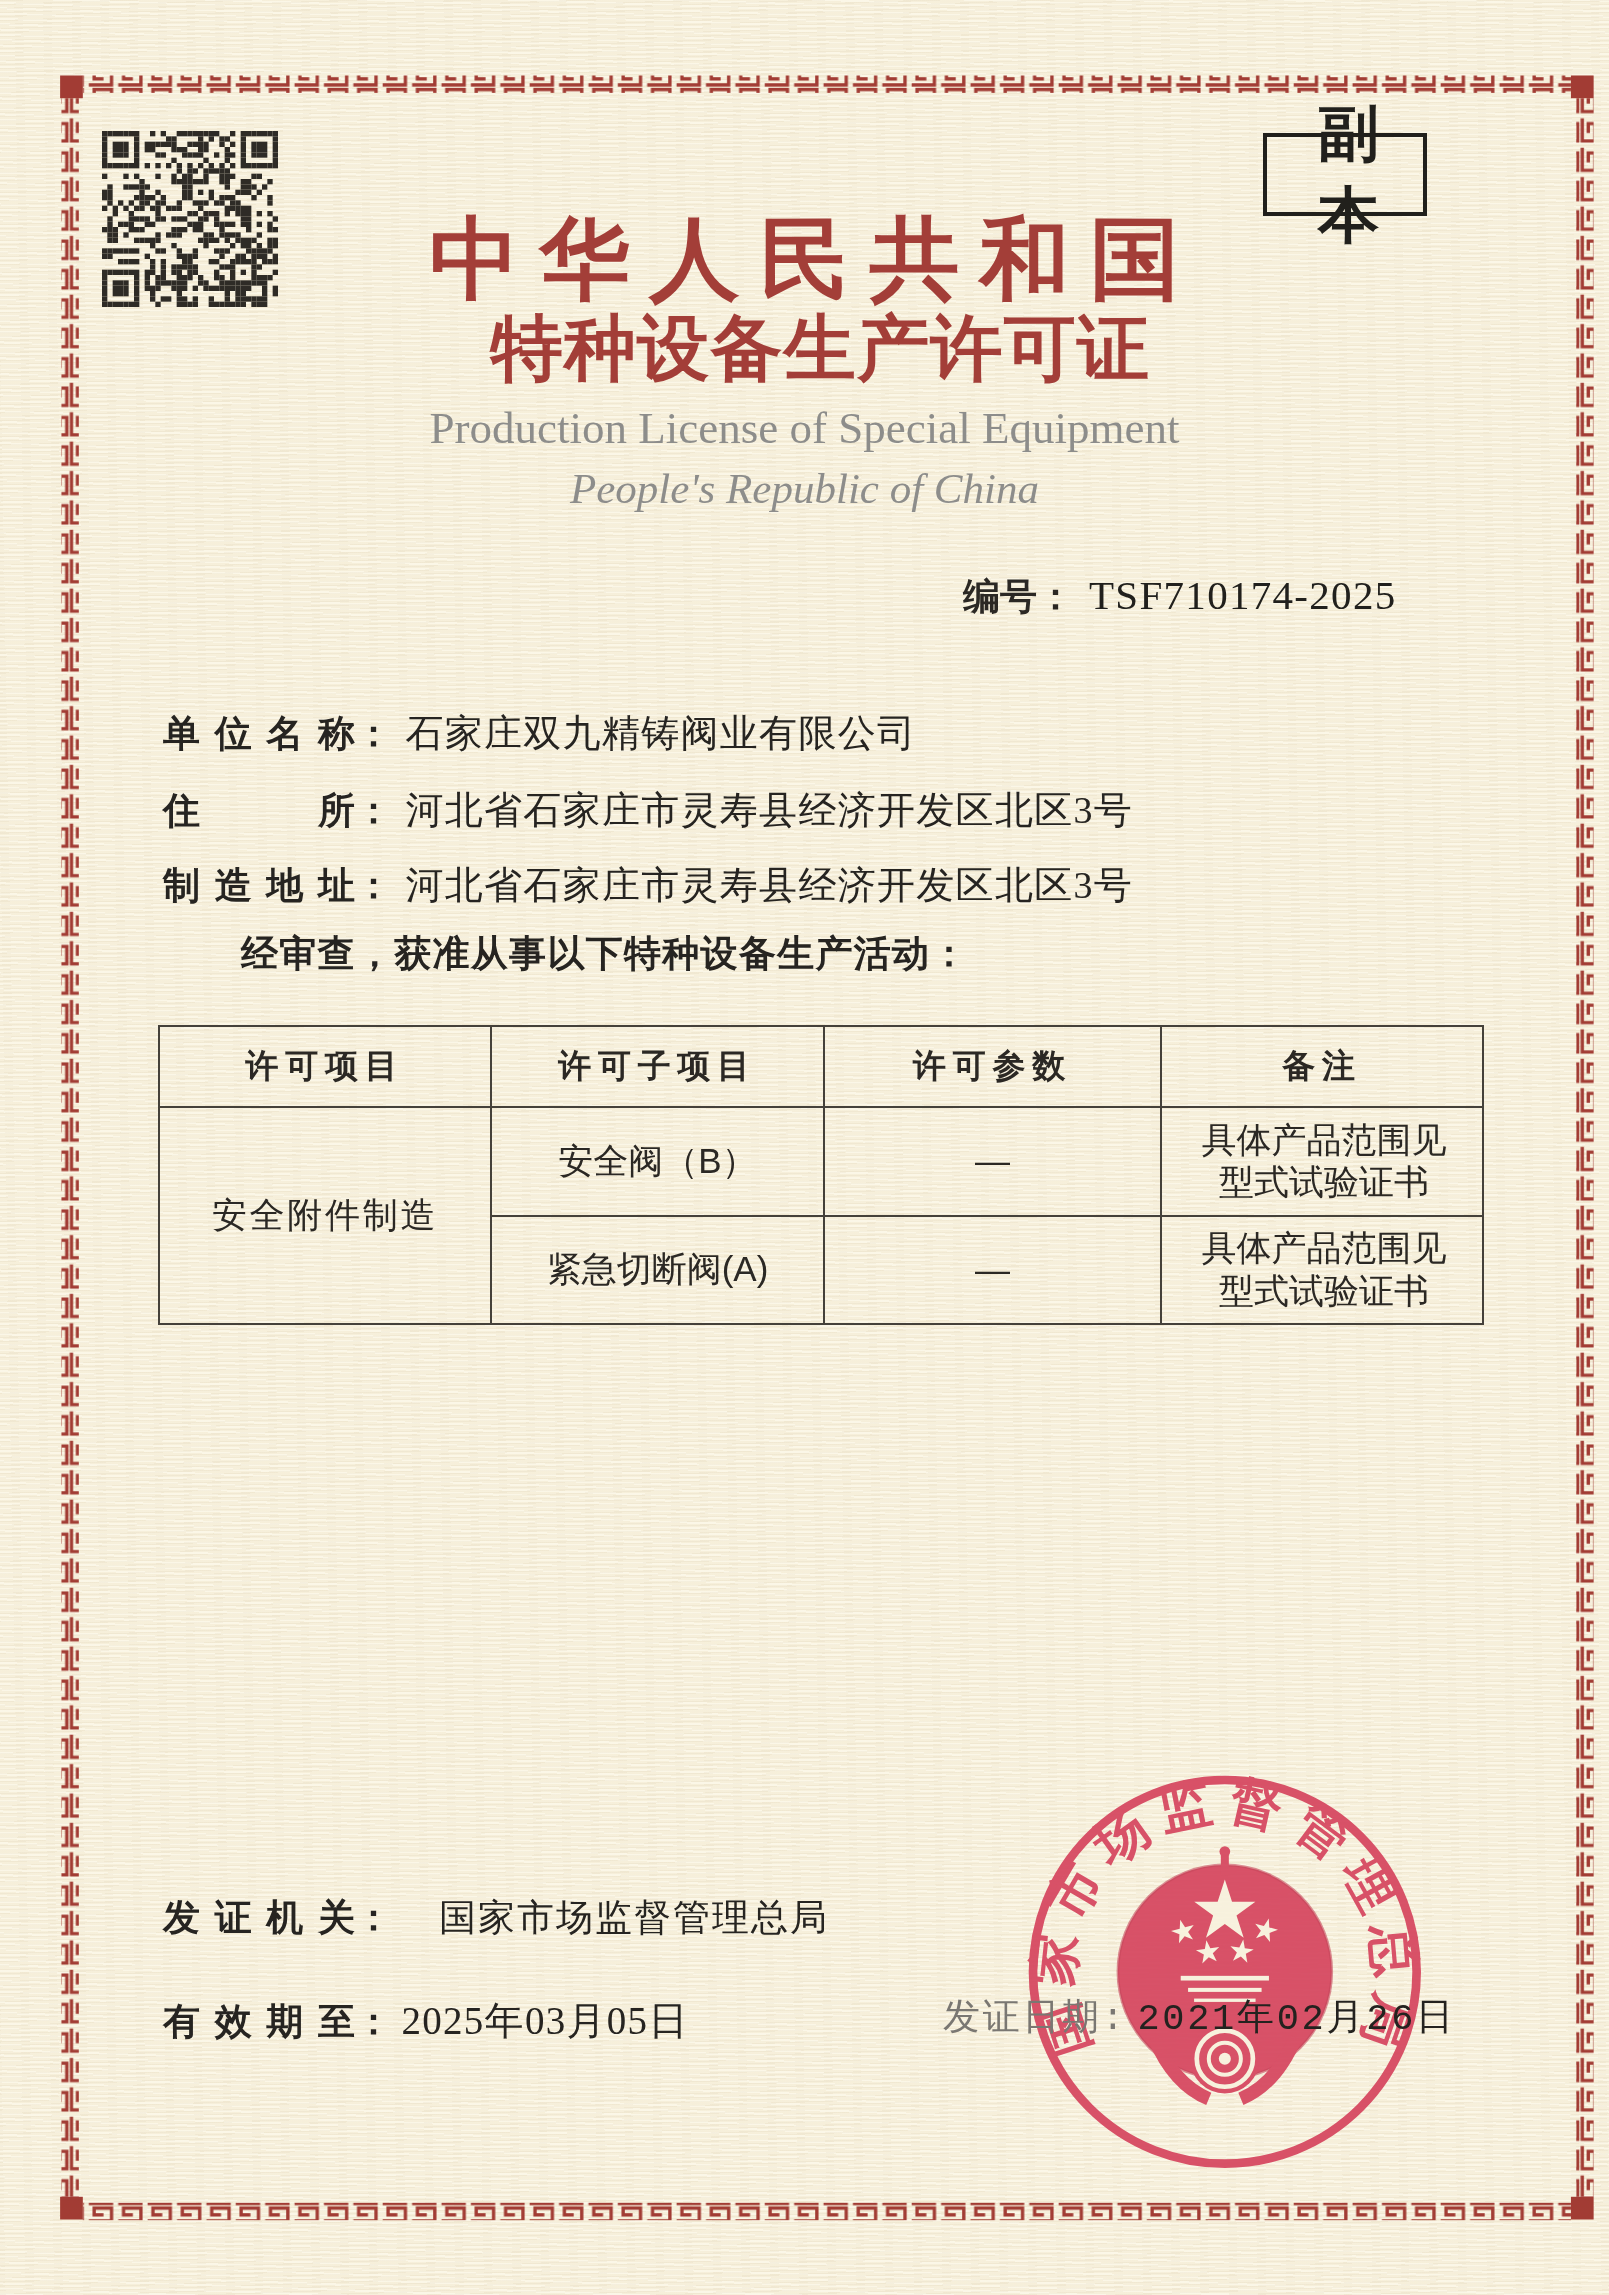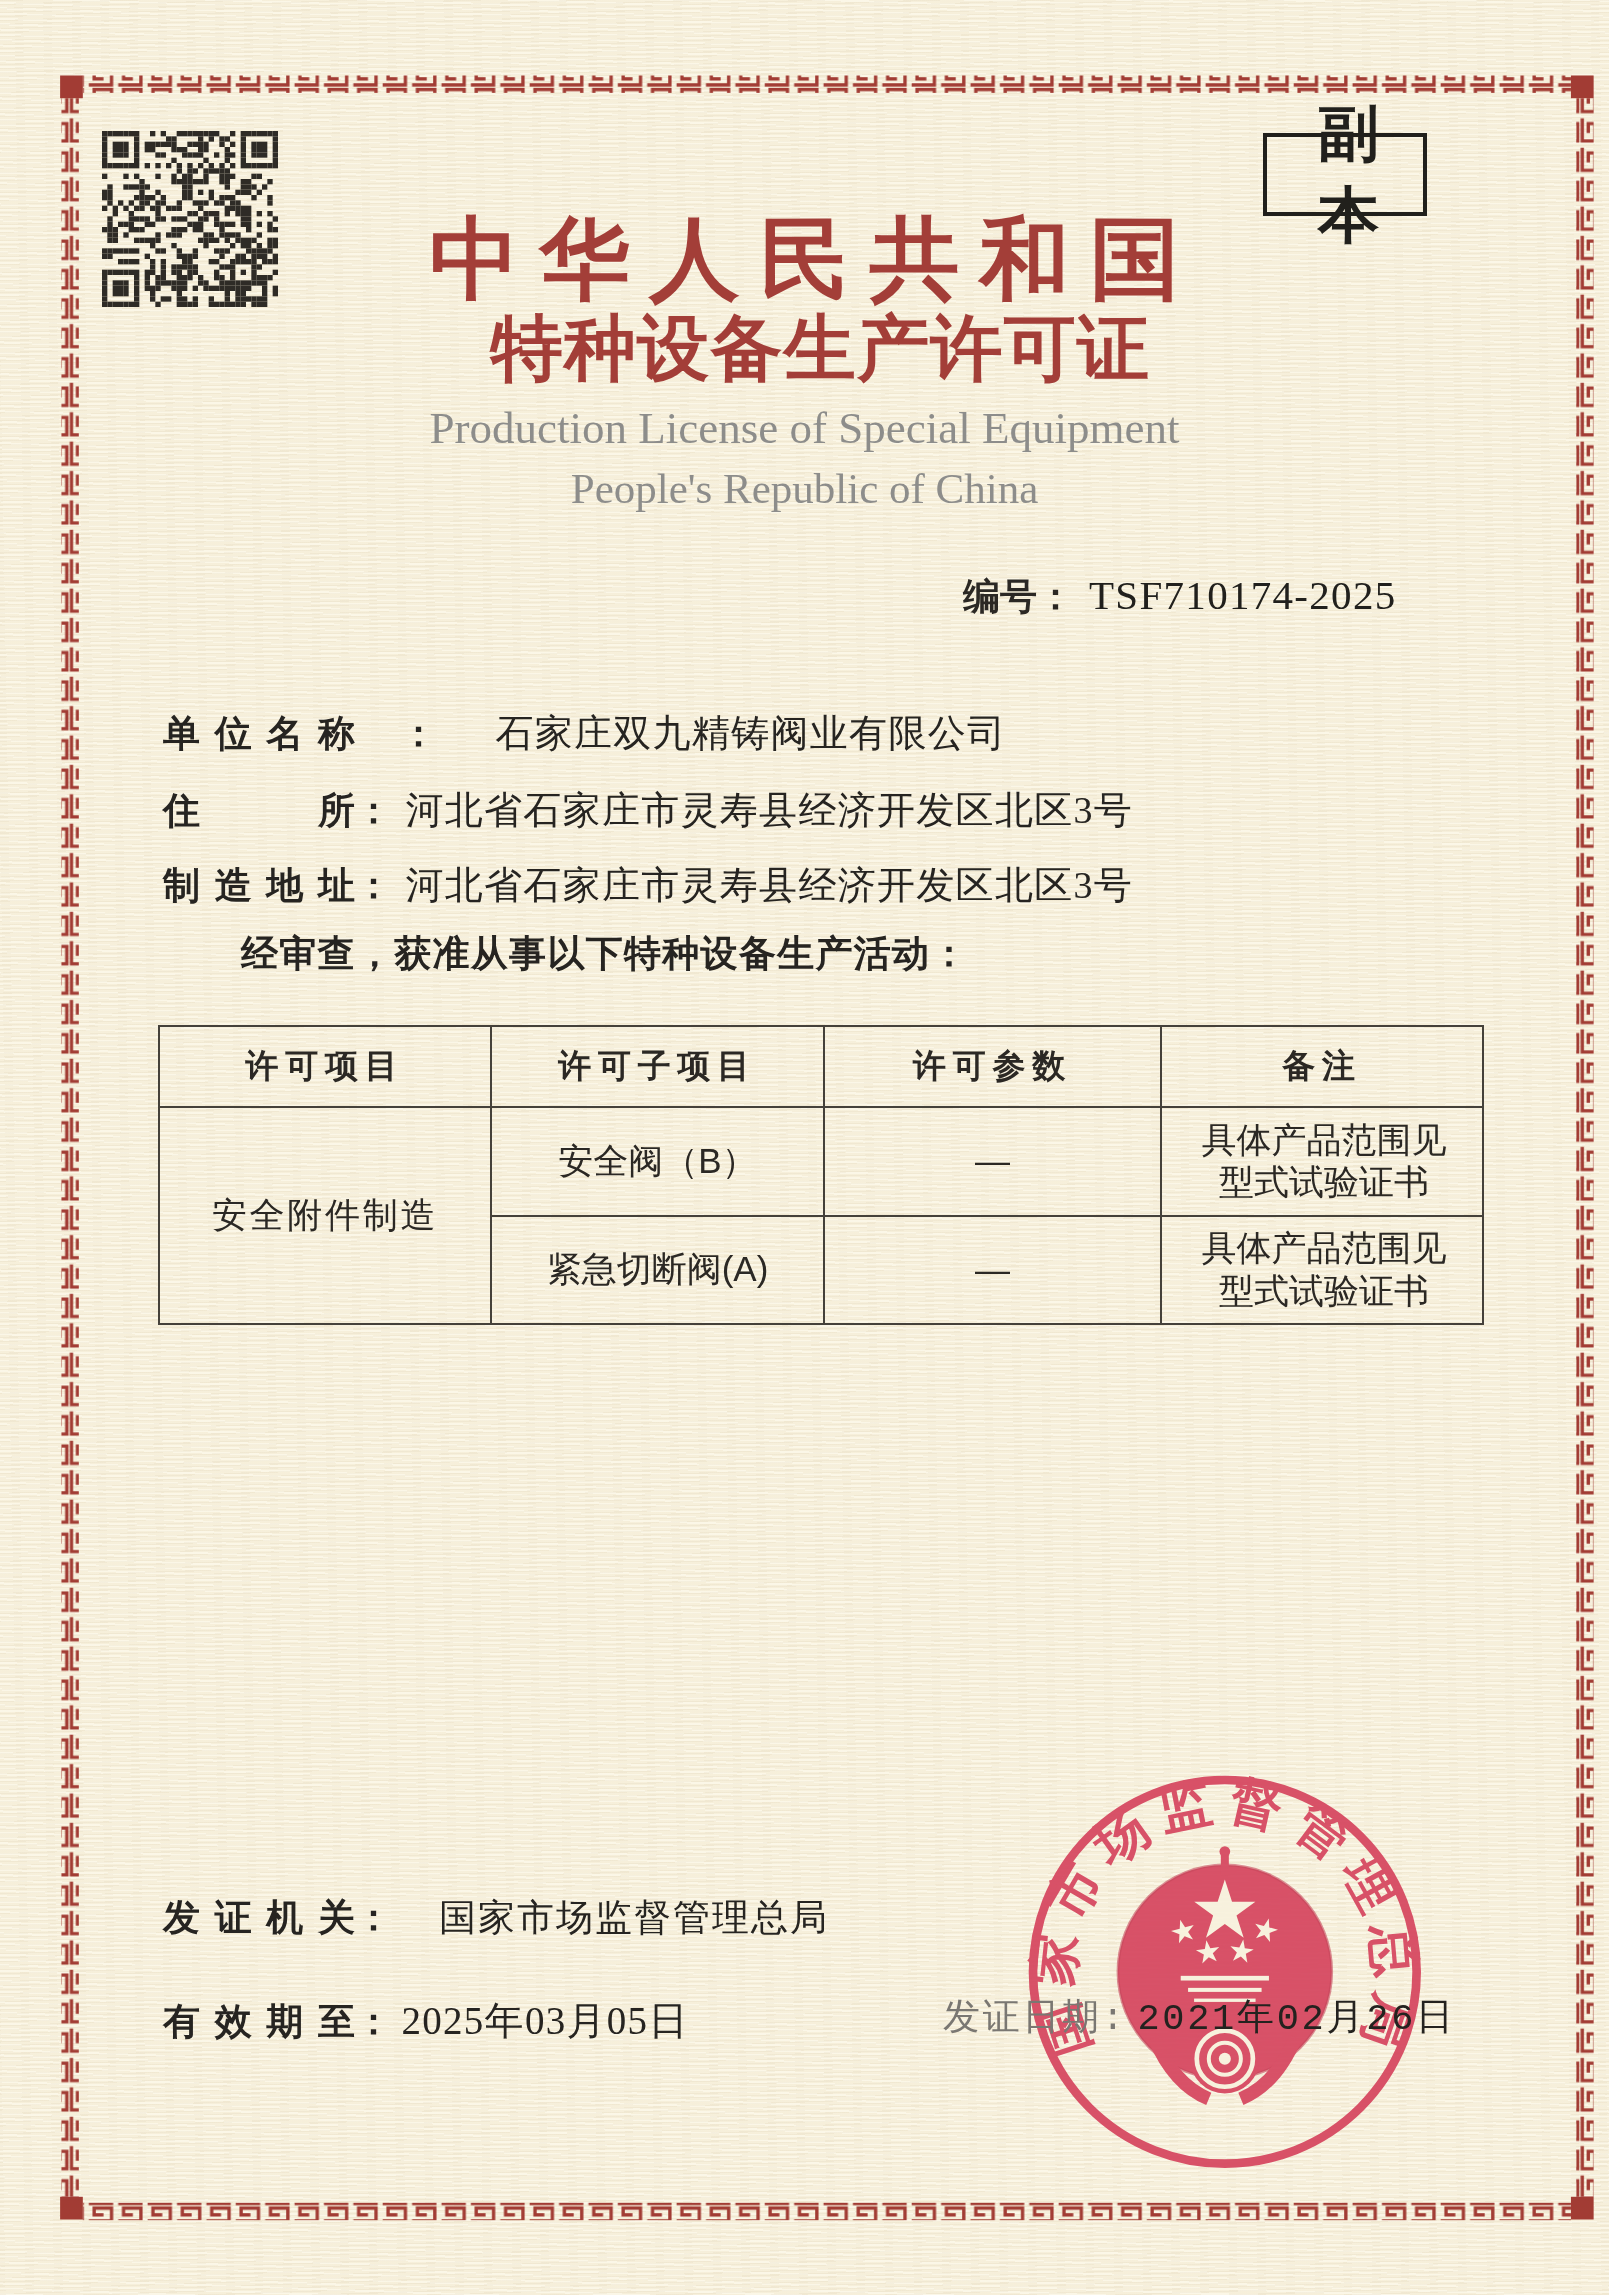--- a/index.html
+++ b/index.html
@@ -26,32 +26,32 @@
     display:flex;align-items:center;justify-content:center;
     font-size:61px;font-weight:700;letter-spacing:33px;padding-left:51px;
   }
   
   .title{left:0;width:1609px;text-align:center;color:#a33e38;font-weight:700;}
   .title-1{top:199px;font-size:90px;letter-spacing:20px;text-indent:20px;}
   .title-2{top:301px;font-size:72px;letter-spacing:1.3px;padding-left:16px;}
   .subtitle{left:0;width:1609px;text-align:center;color:#8d8d8b;
     font-family:"Liberation Serif",serif;font-weight:400;}
   .subtitle-1{top:402px;font-size:45px;}
-  .subtitle-2{top:464px;font-size:43px;}
+  .subtitle-2{top:464px;font-size:43px;font-style:italic;}
   
   .license-no{left:963px;top:571px;display:flex;align-items:baseline;gap:15px;}
   .license-no .lbl{font-size:37px;font-weight:700;color:#2b2824;}
   .license-no .num{font-family:"Liberation Serif",serif;font-size:41px;color:#21201d;letter-spacing:1.3px;}
   
   .field{display:flex;align-items:baseline;color:#262421;}
   .field .lbl{display:inline-block;width:192px;font-weight:700;font-size:37px;
     text-align:justify;text-align-last:justify;}
   .field .colon{font-weight:700;font-size:37px;}
   .field .val{margin-left:13.4px;font-size:38px;font-family:"Liberation Serif",serif;letter-spacing:1.3px;}
-  .field-1{left:163px;top:708px;gap:45px;}
+  .field-1{left:163px;top:708px;}
   .field-2{left:163px;top:785px;}
   .field-3{left:163px;top:860px;}
   .approval-note{left:241px;top:929px;font-size:37px;font-weight:700;color:#262421;letter-spacing:1.3px;}
   
   table.lic{
     left:158px;top:1025px;width:1324px;position:absolute;
     border-collapse:collapse;table-layout:fixed;color:#2b2824;
   }
   table.lic, table.lic th, table.lic td{border:2px solid #45413a;}
   table.lic{border-width:2.7px;}

